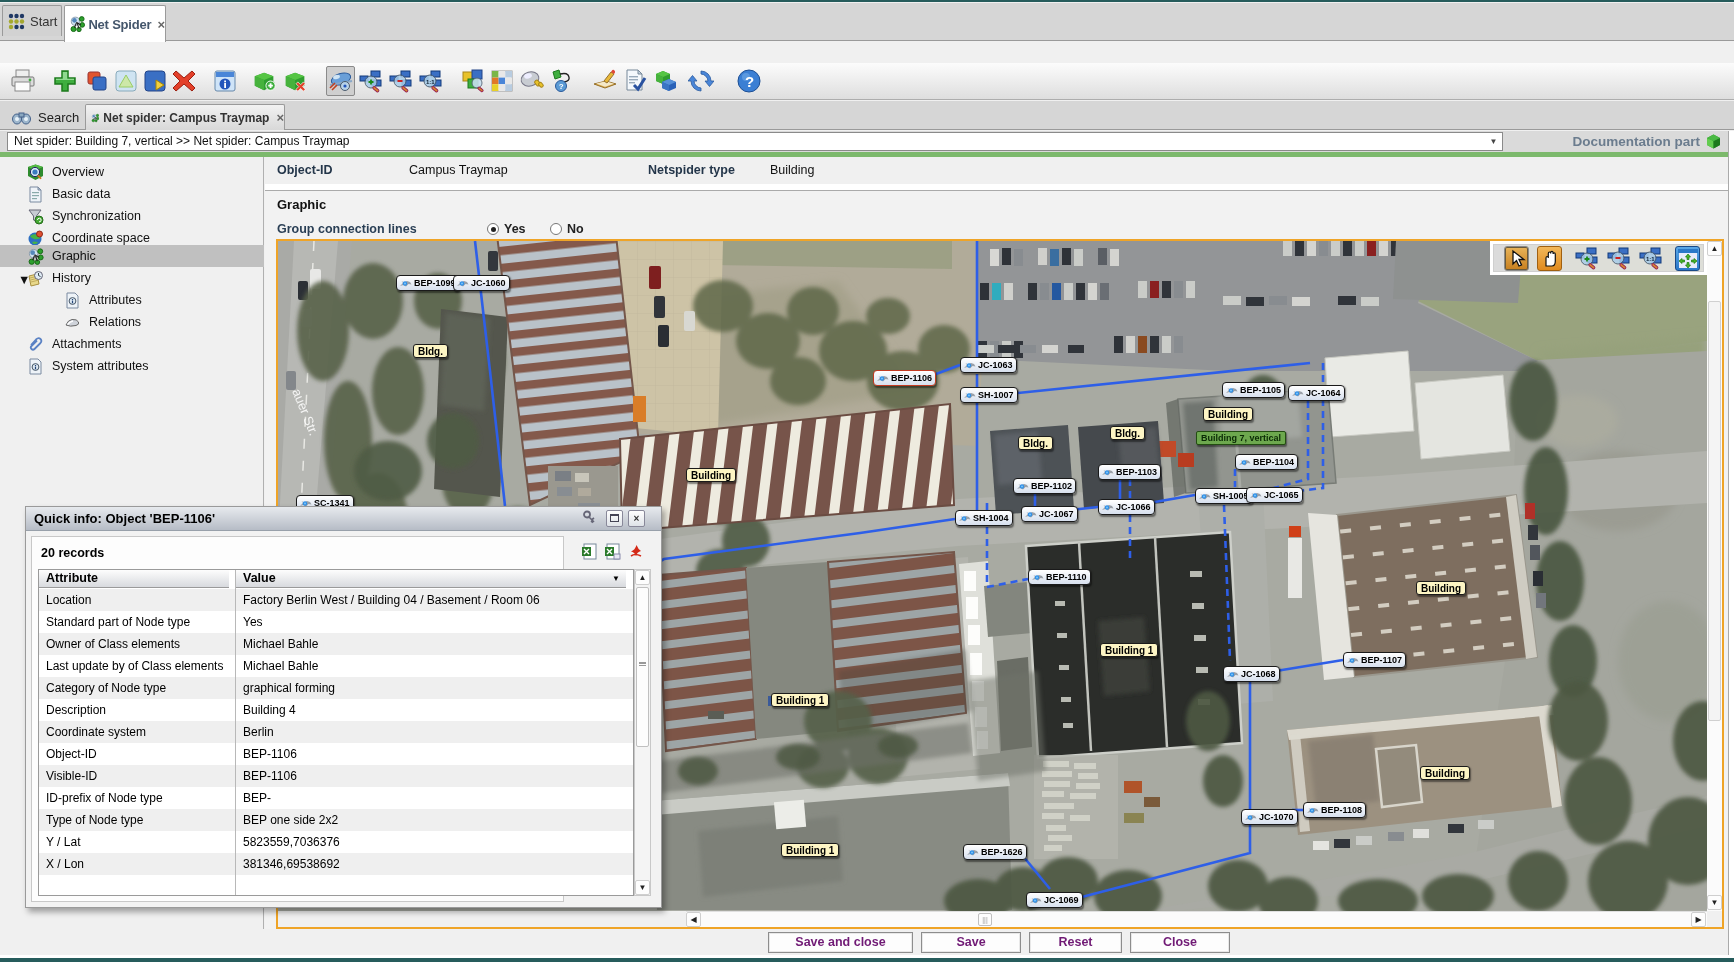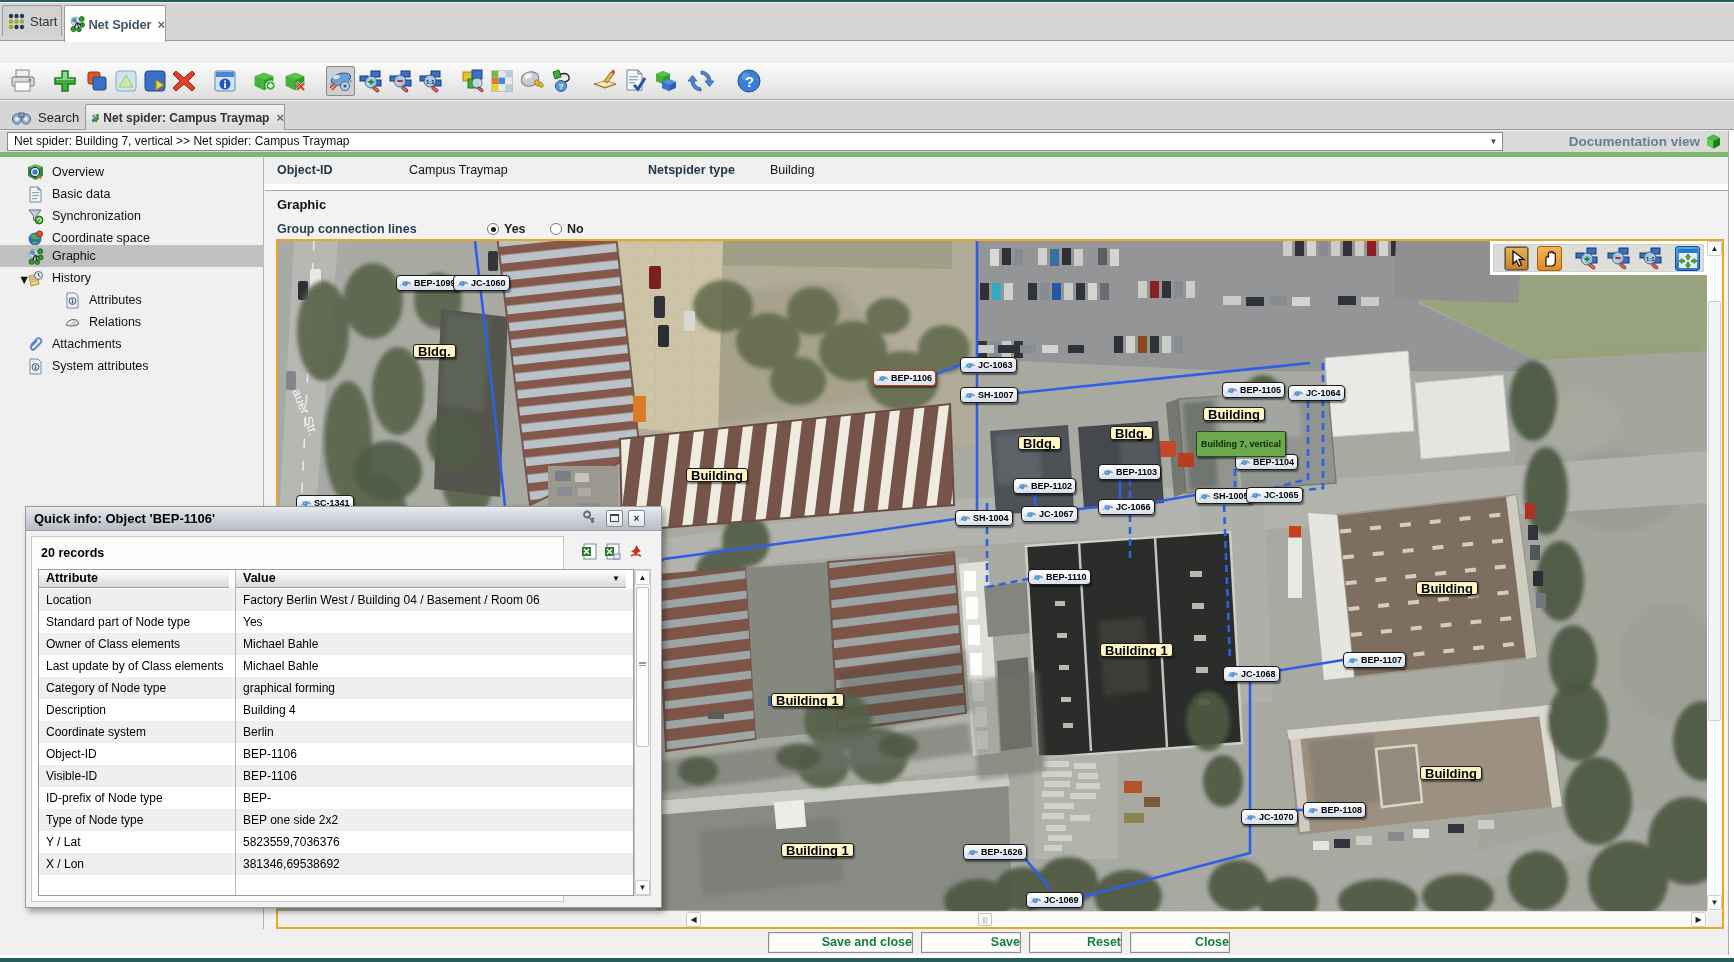--- a/index.html
+++ b/index.html
@@ -62,43 +62,43 @@
 #mcorner{position:absolute;left:1429px;top:670px;width:15px;height:16px;background:#f0f0f0}
 
 #maptoolbar{position:absolute;left:1212px;top:0;width:217px;height:34px;background:rgba(235,235,235,0.82);border:3px solid #fff;box-shadow:0 0 0 1px #cfcfcf inset}
 .mtb{position:absolute;top:2px;width:25px;height:25px;border-radius:3px;display:flex;align-items:center;justify-content:center}
 .mtbs{position:absolute;top:1px;width:27px;height:27px}
 
 .nlab{position:absolute;height:16px;border:1.5px solid #1a1a1a;border-radius:4px;background:linear-gradient(#ffffff,#d7e0ee);display:flex;align-items:center;gap:2px;padding:0 3px 0 2px;box-shadow:1px 1.5px 1.5px rgba(0,0,0,0.45);white-space:nowrap}
 .nlab b{font-size:9px;color:#000;letter-spacing:0}
 .nlab.red{border-color:#c33b22}
 .ylab{position:absolute;height:14px;border:1.3px solid #1a1a1a;border-radius:3px;background:#fdf5c4;display:flex;align-items:center;padding:0 4px;box-shadow:1px 1.5px 1.5px rgba(0,0,0,0.45);white-space:nowrap}
-.ylab b{font-size:13px;color:#000}
-.glab{position:absolute;height:14px;border:1.3px solid #234d12;border-radius:2px;background:#6da84e;display:flex;align-items:center;padding:12px 4px;box-shadow:1px 1.5px 1.5px rgba(0,0,0,0.45);white-space:nowrap}
+.ylab b{font-size:10px;color:#000}
+.glab{position:absolute;height:14px;border:1.3px solid #234d12;border-radius:2px;background:#6da84e;display:flex;align-items:center;padding:0 4px;box-shadow:1px 1.5px 1.5px rgba(0,0,0,0.45);white-space:nowrap}
 .glab b{font-size:9px;color:#0a2a05}
 
 #qwin{position:absolute;left:25px;top:506px;width:637px;height:402px;background:#f2f2f2;border:1px solid #9a9a9a;box-shadow:3px 4px 6px rgba(0,0,0,0.35);z-index:50}
 #qtitle{position:absolute;left:0;top:0;width:100%;height:24px;background:linear-gradient(#e7eaee,#b6bcc6);border-bottom:1px solid #98a0aa}
 #qtitle b{position:absolute;left:8px;top:4px;font-size:13px;color:#000}
 .qbtn{position:absolute;top:3px;width:17px;height:17px;background:linear-gradient(#fff,#dfe3e8);border:1px solid #889;border-radius:2px;text-align:center;line-height:15px;font-size:10px;color:#333;font-weight:bold}
 #qbody{position:absolute;left:5px;top:29px;width:533px;height:366px;background:#fdfdfd;border:1px solid #c8c8c8}
 #qrecords{position:absolute;left:9px;top:9px;font-size:12.5px;font-weight:bold;color:#000}
 #qtable{position:absolute;left:6px;top:32px;width:596px;height:327px;border:1px solid #9a9a9a;background:#fff}
 .qhead{position:absolute;top:0;height:18px;background:linear-gradient(#fdfdfd,#d8dade);border-bottom:1px solid #9a9a9a;font-size:12.5px;font-weight:bold;color:#000;padding:1px 0 0 7px}
 .qrow{position:absolute;left:0;width:594px;height:22px;font-size:12px;color:#000}
 .qrow .c1{position:absolute;left:7px;top:4px;width:185px}
 .qrow .c2{position:absolute;left:204px;top:4px}
 .qrow.odd{background:#efefef}
 .qcolsep{position:absolute;left:196px;top:0;width:1px;height:325px;background:#b8b8b8}
 #qvscroll{position:absolute;left:602px;top:32px;width:17px;height:327px;background:#f4f4f4;border:1px solid #c8c8c8}
 </style>
 <style>
 
 #btnbar{position:absolute;left:0;top:929px;width:1734px;height:26px;background:#f0f0f0}
-.btn{position:absolute;top:3px;height:21px;background:#fdfdfd;border:1px solid #8d8d8d;box-shadow:inset 0 0 0 1px #e8e8e8;font-size:12.5px;font-weight:bold;color:#15803d;text-align:right;line-height:19px}
+.btn{position:absolute;top:3px;height:21px;background:#fdfdfd;border:1px solid #8d8d8d;box-shadow:inset 0 0 0 1px #e8e8e8;font-size:12.5px;font-weight:bold;color:#701a75;text-align:center;line-height:19px}
 #botline{position:absolute;left:0;top:955px;width:1734px;height:7px;background:#fff;border-bottom:4px solid #265c5c}
 #rightstrip{position:absolute;left:1728px;top:131px;width:6px;height:824px;background:#fff;border-left:1px solid #aaa}
 </style></head>
 <body>
 <div id="page">
 <div id="topstrip"></div>
 <div id="tabbar">
  <div class="tab-start">
   <svg width="17" height="17" viewBox="0 0 17 17">
           <g>
@@ -291,21 +291,21 @@
           <circle cx="5" cy="14.5" r="2.8" fill="#2ca02c" stroke="#156515"></circle>
           <circle cx="11" cy="15" r="2.4" fill="#2ca02c" stroke="#156515"></circle>
           <path d="M8 7 L13 10 M8 8 L6 13 M9 8 L11 14" stroke="#222" stroke-width="1.2" fill="none"></path>
         </svg>
   <b>Net spider: Campus Traymap</b>
         <span class="closex">×</span>
  </div>
 </div>
 <div id="crumbrow">
  <div id="crumbbox">Net spider: Building 7, vertical &gt;&gt; Net spider: Campus Traymap<span class="dd">▼</span></div>
- <div id="docview" style="right:34px">Documentation view</div>
+ <div id="docview" style="right:34px">Documentation part</div>
  <svg class="abs" style="right:12px;top:2px" width="17" height="17" viewBox="0 0 17 17">
         <path d="M2 5 L8.5 1.5 L15 5 L15 12 L8.5 15.5 L2 12 Z" fill="#2f9e2f"></path>
         <path d="M2 5 L8.5 8 L8.5 15.5 L2 12 Z" fill="#63cc4f"></path>
         <path d="M8.5 8 L15 5 L15 12 L8.5 15.5 Z" fill="#1d7a1d"></path>
         <path d="M2 5 L8.5 1.5 L15 5 L8.5 8 Z" fill="#49b943"></path>
       </svg>
 </div>
 <div id="greenband"></div>
 <div id="sidebar">
  <div class="sitem" style="top:4px">

